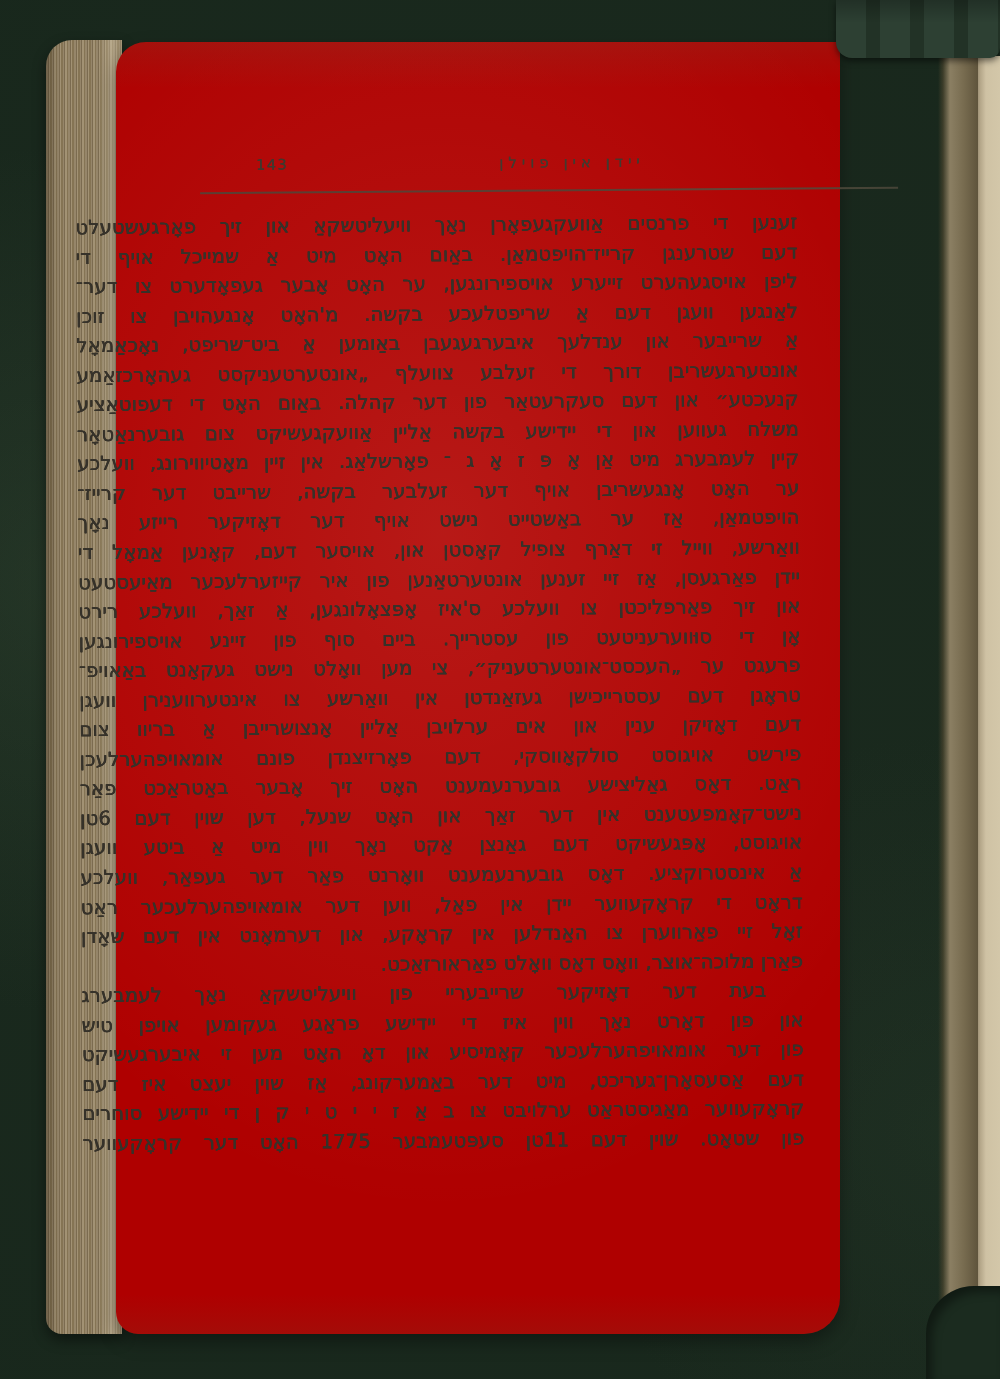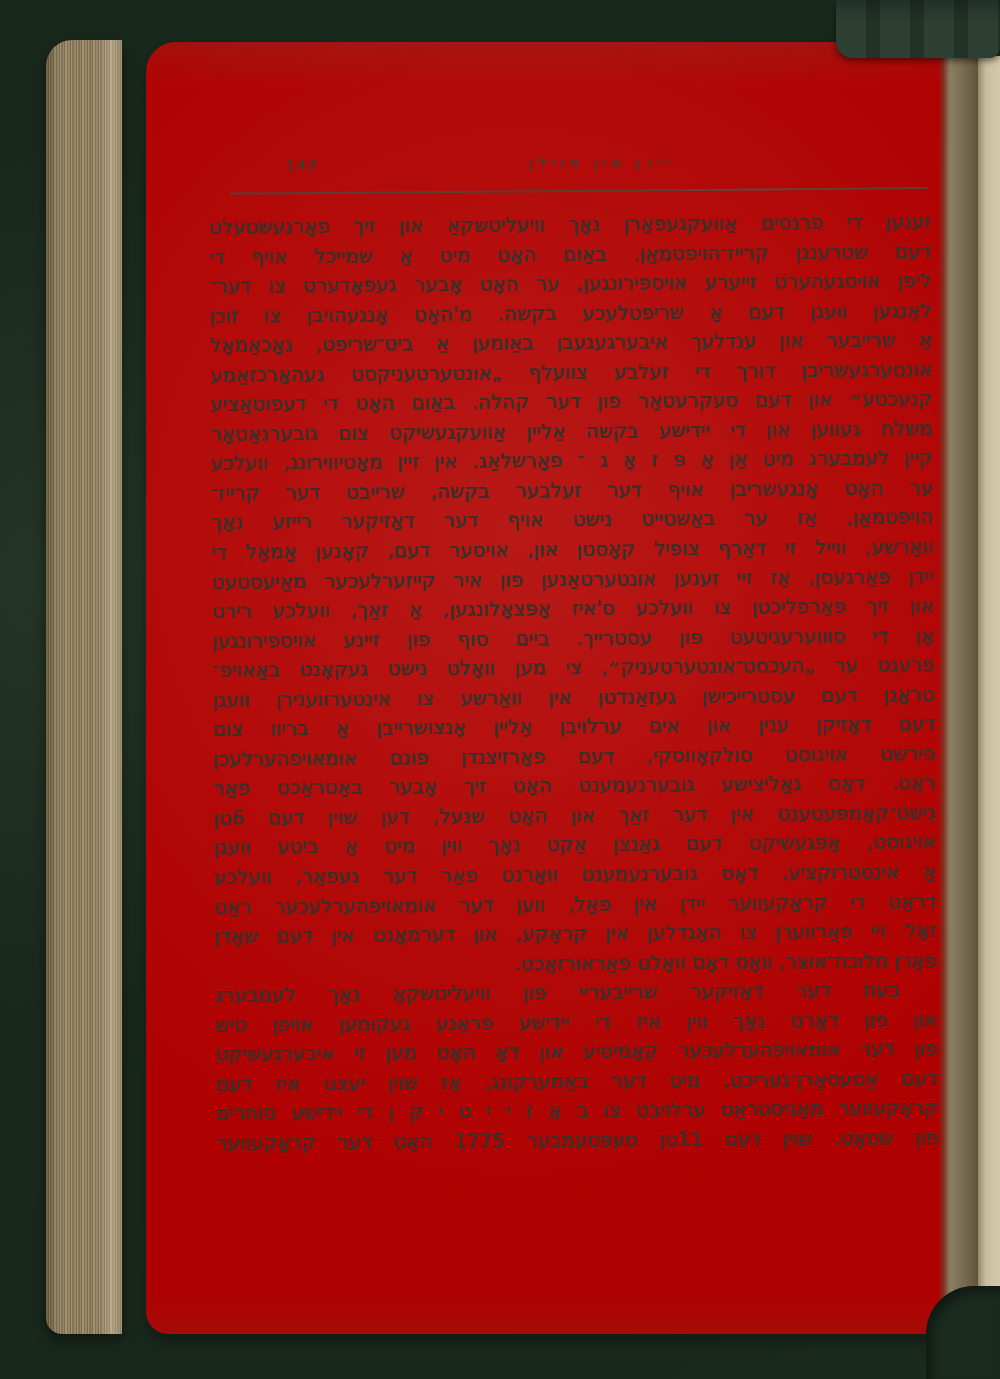--- a/index.html
+++ b/index.html
@@ -27,30 +27,29 @@
 
   
   .facing-sliver{
     position:absolute;left:976px;top:56px;width:24px;height:1250px;z-index:2;
     background:linear-gradient(90deg,#8f8268 0,#b3a588 4px,#cfc2a4 10px,#d3c7a9 100%);
     border-radius:0 0 0 6px;
   }
 
   
   .page{
-    position:absolute;left:116px;top:42px;width:828px;height:1292px;z-index:3;
+    position:absolute;left:116px;top:42px;width:724px;height:1292px;z-index:3;
     border-radius:30px 3px 36px 22px;
     background:
       radial-gradient(120% 85% at 45% 38%, rgba(255,248,224,.10), rgba(0,0,0,0) 62%),
       linear-gradient(180deg, rgba(110,92,62,.16) 0, rgba(110,92,62,0) 46px),
       linear-gradient(0deg, rgba(100,84,56,.14) 0, rgba(100,84,56,0) 40px),
       linear-gradient(90deg,#af0000 0,#af0000 0) no-repeat,
       linear-gradient(90deg,#b1a385 0,#c5b89a 80px,#cbbea1 290px,#ccc0a3 540px,#c0b295 720px,#ab9d7f 828px);
     box-shadow:0 8px 18px rgba(0,0,0,.35);
-    margin-left:30px;
   }
 
   
   .gutter{
     position:absolute;left:938px;top:54px;width:40px;height:1266px;z-index:4;
     background:linear-gradient(90deg, rgba(90,78,52,.0) 0, rgba(90,78,52,.55) 5px, #8b7f63 12px, #776b4f 26px, #5f543c 40px);
   }
 
   
   .cover-top{

